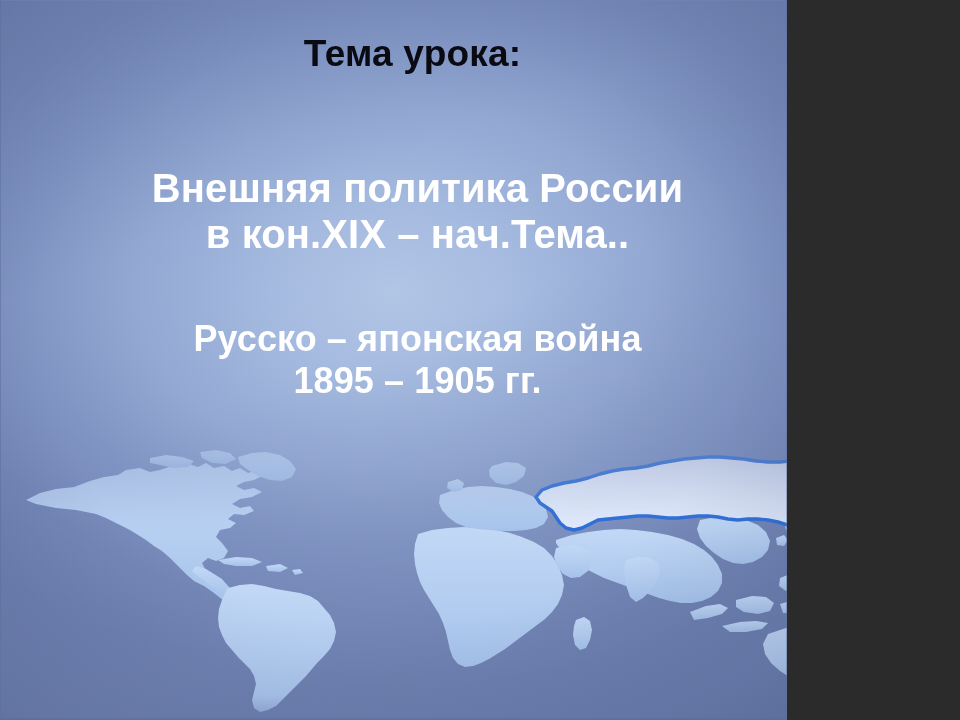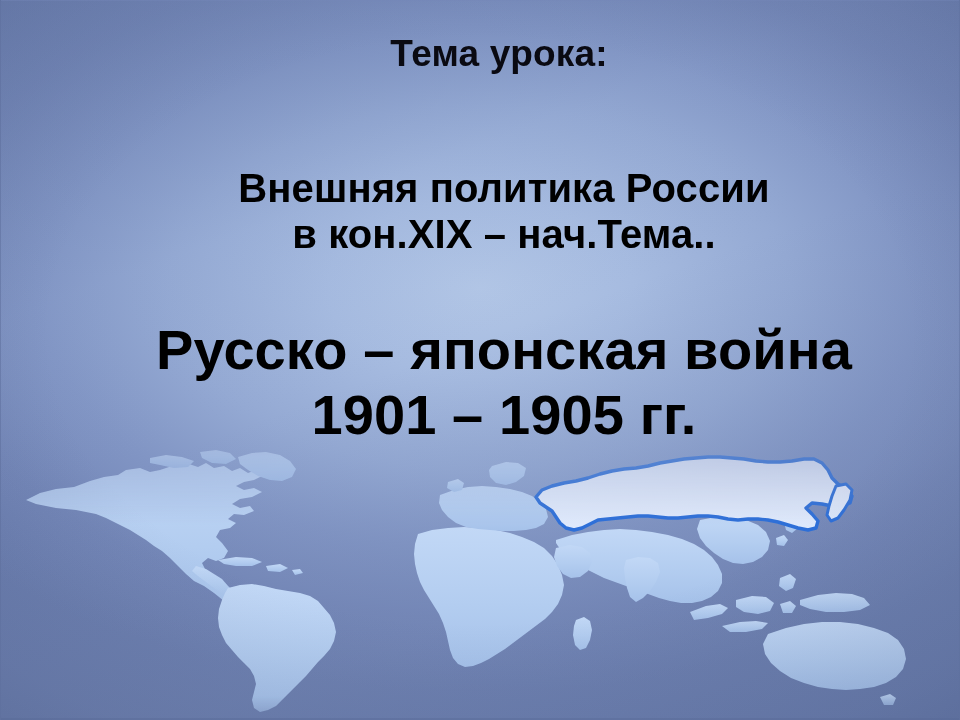--- a/index.html
+++ b/index.html
@@ -2,21 +2,21 @@
 <html><head>
 <meta charset="utf-8">
 <style>
   html, body {
     margin: 0;
     padding: 0;
     background: #2b2b2b;
   }
   .slide {
     position: relative;
-    width: 960px;
+    width: 787px;
     height: 720px;
     overflow: hidden;
     font-family: "Liberation Sans", "DejaVu Sans", sans-serif;
     background: #6f82b2;
   }
 
   
   .bg-base {
     position: absolute;
     inset: 0;
@@ -87,33 +87,33 @@
     font-weight: bold;
     letter-spacing: 0.2px;
     line-height: 1.12;
     white-space: nowrap;
   }
   .headline-block {
     position: absolute;
     left: 0;
     right: 0;
     text-align: center;
-    color: #000000;
+    color: #ffffff;
     font-weight: bold;
     line-height: 1.16;
     margin-left: 48px;
   }
   .headline-1 {
     top: 165px;
     font-size: 40px;
     letter-spacing: 0.1px;
   }
   .headline-2 {
     top: 318px;
-    font-size: 56px;
+    font-size: 36px;
     letter-spacing: 0.1px;
   }
   .headline-block .ln { display: block; white-space: nowrap; }
 </style>
 </head>
 <body>
 
 <div class="slide">
 
   <div class="bg-base"></div>
@@ -299,18 +299,18 @@
 
     <div class="lesson-title">Тема урока:</div>
 
     <div class="headline-block headline-1">
       <span class="ln">Внешняя политика России</span>
       <span class="ln">в кон.XIX – нач.Тема..</span>
     </div>
 
     <div class="headline-block headline-2">
       <span class="ln">Русско – японская война</span>
-      <span class="ln">1901 – 1905 гг.</span>
+      <span class="ln">1895 – 1905 гг.</span>
     </div>
   </div>
 
   <div class="edge-lines"></div>
 </div>
 
 </body></html>

